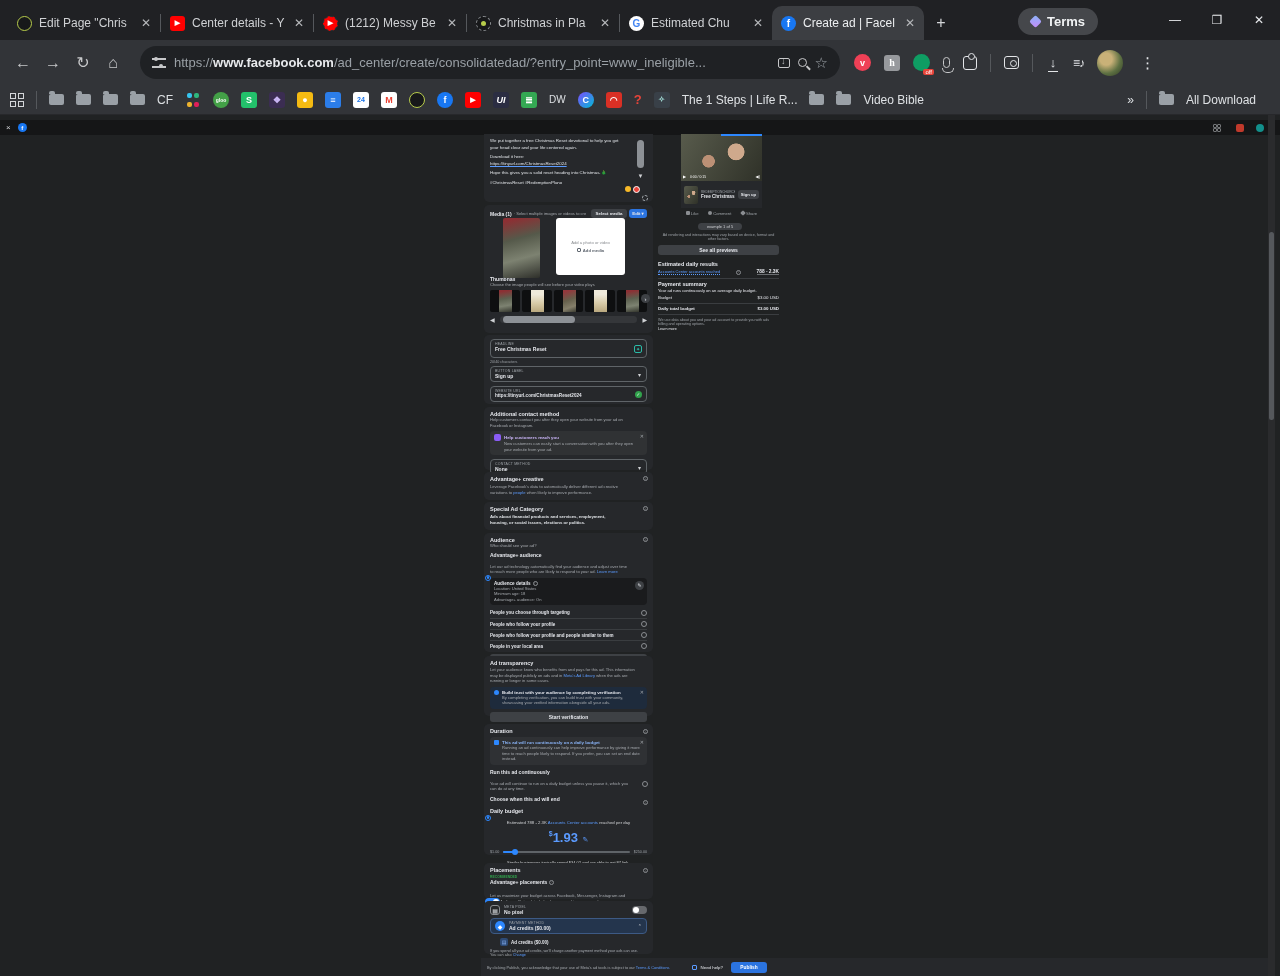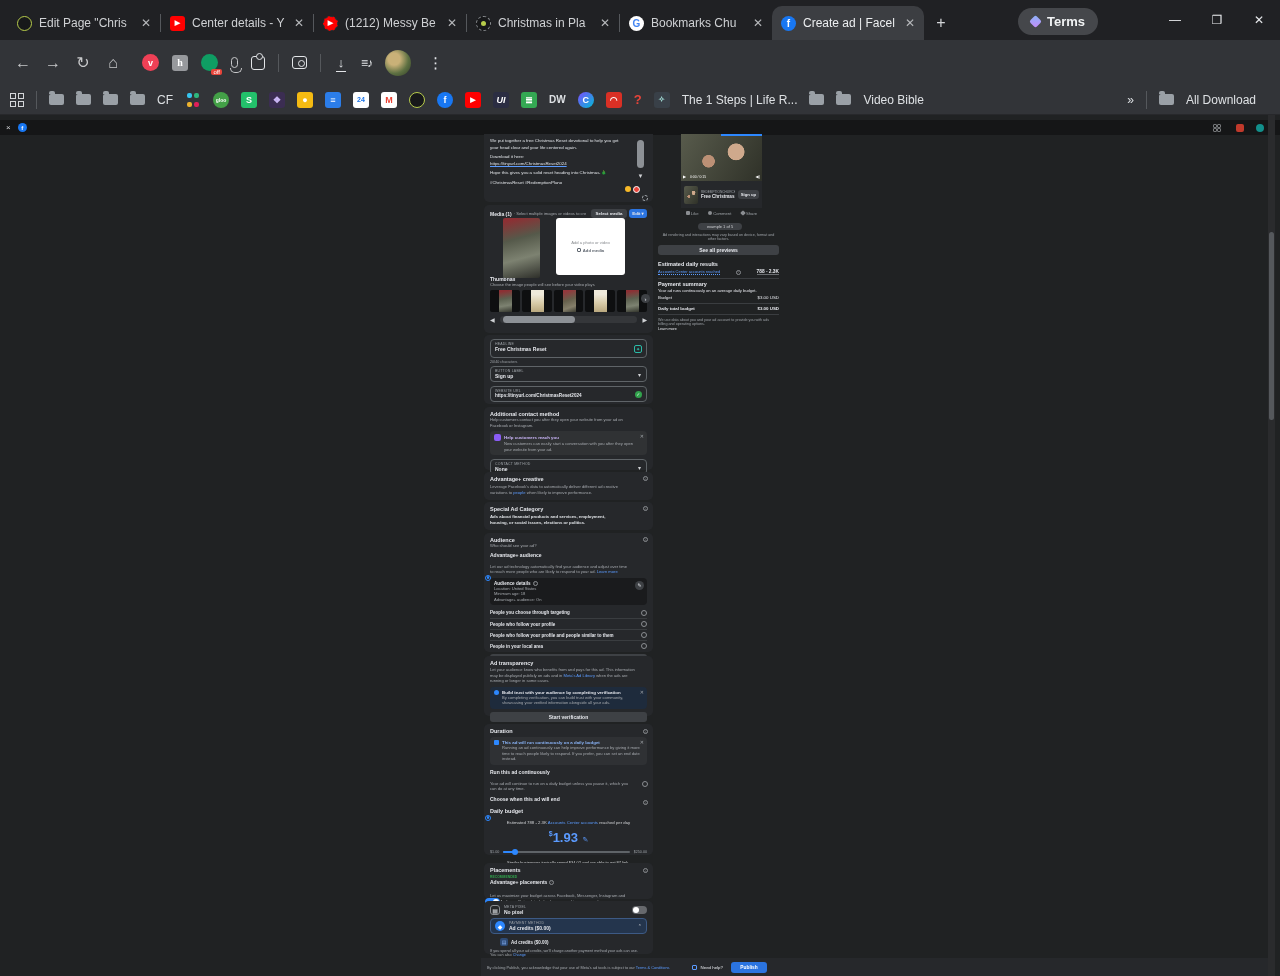--- a/index.html
+++ b/index.html
@@ -124,21 +124,21 @@
     <div class="tab">
       <span class="fav fav-church2">
           <i></i>
         </span>
       <span>Christmas in Pla</span>
       <span class="x">✕</span>
     </div>
     <div class="tabsep"></div>
     <div class="tab">
       <span class="fav fav-g">G</span>
-      <span>Bookmarks Chu</span>
+      <span>Estimated Chu</span>
       <span class="x">✕</span>
     </div>
     <div class="tab active">
       <span class="fav fav-fb">f</span>
       <span>Create ad | Facel</span>
       <span class="x">✕</span>
     </div>
     <div class="newtab">+</div>
     <div style="width:60px"></div>
     <div class="gemini">
@@ -151,20 +151,27 @@
       <div class="winbtn">✕</div>
     </div>
   </div>
 
   <div class="toolbar">
     <div style="width:8px"></div>
     <div class="navic">←</div>
     <div class="navic">→</div>
     <div class="navic">↻</div>
     <div class="navic">⌂</div>
+    <div class="urlpill">
+      <span class="tune"></span>
+      <span class="urltext"><span>https://</span><span class="dom">www.facebook.com</span><span>/ad_center/create/consolidatedad/?entry_point=www_ineligible...</span></span>
+      <span class="installic"></span>
+      <span class="mag"></span>
+      <span class="star">☆</span>
+    </div>
     <div class="extrow">
       <span class="pocket">v</span>
       <span class="hext">h</span>
       <span class="abext"></span>
       <span class="micic"></span>
       <span class="puzzle"></span>
       <span class="vsep"></span>
       <span class="sidesearch"></span>
       <span class="vsep"></span>
       <span class="dlic">↓</span>
@@ -198,21 +205,21 @@
     <span class="bm" style="background:#3b2d52;color:#cbb7f5">❖</span>
     <span class="bm" style="background:#f5bb12;color:#fff">●</span>
     <span class="bm" style="background:#2b7de9;color:#fff">≡</span>
     <span class="bm" style="background:#fff;color:#1a73e8;font-size:7px">24</span>
     <span class="bm" style="background:#fff;color:#ea4335">M</span>
     <span class="bm" style="border-radius:50%;background:#17181a;border:1.5px solid #b7cc4b"></span>
     <span class="bm" style="border-radius:50%;background:#1877f2;color:#fff">f</span>
     <span class="bm" style="background:#f00;color:#fff;font-size:7px">▶</span>
     <span class="bm" style="background:#2b2d42;color:#fff;font-style:italic">UI</span>
     <span class="bm" style="background:#34a853;color:#fff">≣</span>
-    <span class="bmlabel" style="font-weight:bold;font-size:10px">DW</span>
+    <span class="bmlabel" style="font-weight:normal;font-size:10px">DW</span>
     <span class="bm" style="border-radius:50%;background:linear-gradient(135deg,#7c4dff,#00bcd4);color:#fff">C</span>
     <span class="bm" style="background:#d93025;color:#fff">◠</span>
     <span class="bmlabel" style="color:#e8443a;font-weight:bold;font-size:13px">?</span>
     <span class="bm" style="background:#394048;color:#9fd8d2;font-size:8px">✧</span>
     <span class="bmlabel">The 1 Steps | Life R...</span>
     <span class="folder"></span>
     <span class="folder"></span>
     <span class="bmlabel">Video Bible</span>
     <span style="margin-left:auto" class="bmlabel">»</span>
     <span class="vsep"></span>

